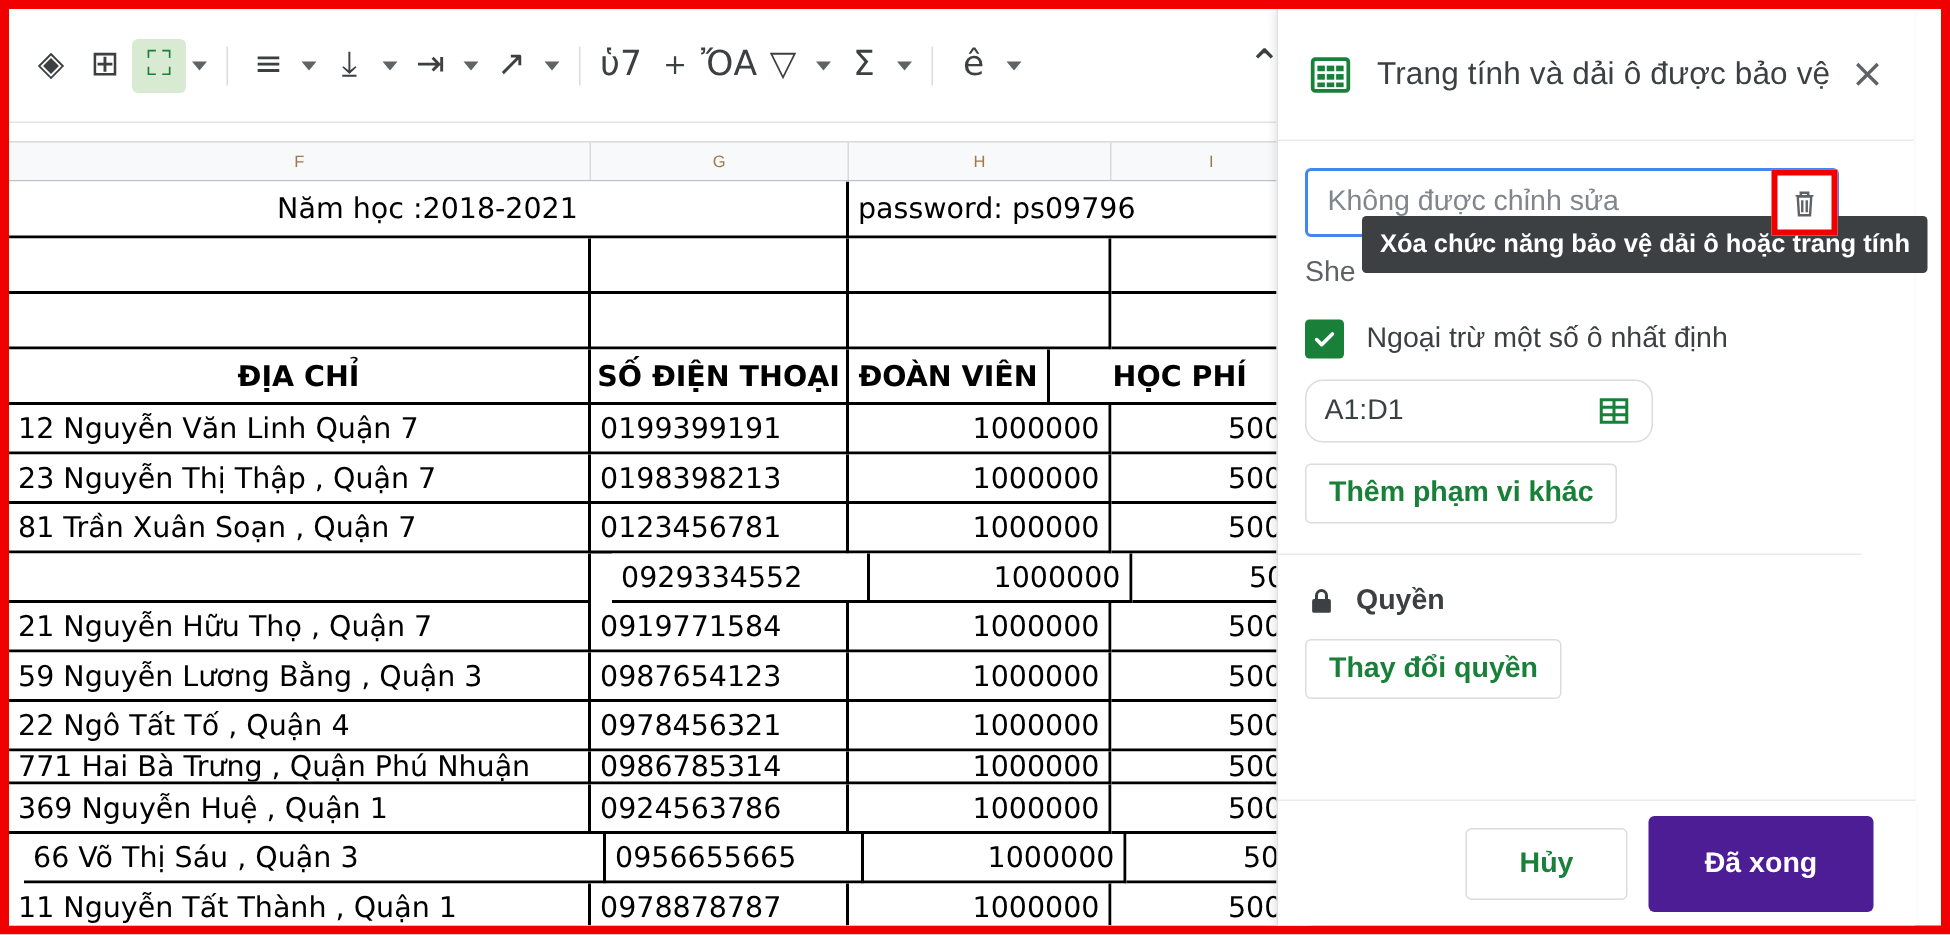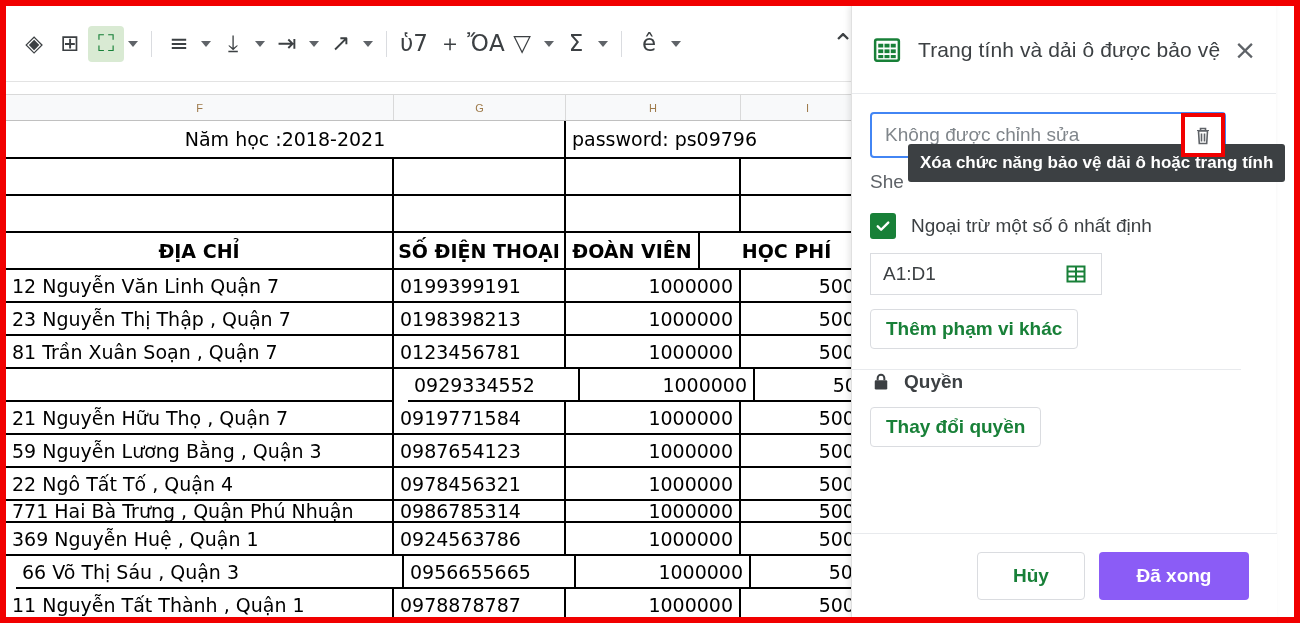--- a/index.html
+++ b/index.html
@@ -225,21 +225,21 @@
     font-size: 19px;
     color: #3c4043;
   }
 
   
   #range-row {
     margin-top: 14px;
     position: relative;
     width: 232px; height: 42px;
     border: 1px solid #dadce0;
-    border-radius: 0;
+    border-radius: 12px;
     display: flex; align-items: center;
     padding: 14px 12px;
     gap: 12px;
   }
   #range-value {
     font-size: 19px; color: #3c4043;
     flex: 1 1 auto;
   }
   #range-picker-icon {
     width: 26px; height: 26px;
@@ -263,21 +263,21 @@
 
   #panel-divider {
     margin-top: 20px;
     height: 1px; background: #e8eaed;
     width: 389px;
     margin-left: -18px;
   }
 
   
   #perm-header {
-    margin-top: 1px;
+    margin-top: 20px;
     display: flex; align-items: center; text-align: center;
   }
   #lock-icon {
     width: 22px; height: 22px;
     display: flex; align-items: center; justify-content: center;
     flex: 0 0 auto;
   }
   #perm-title {
     margin-left: 12px;
     font-size: 19px; font-weight: bold;
@@ -304,24 +304,24 @@
     border: 1px solid #dadce0;
     border-radius: 4px;
     background: #fff;
     color: #188038;
     font-size: 19px; font-weight: bold;
     font-family: "Liberation Sans", sans-serif;
     display: flex; align-items: center; justify-content: center;
     margin-right: 14px;
   }
   #done-button {
-    height: 48px; min-width: 150px;
+    height: 64px; min-width: 150px;
     border: none;
     border-radius: 4px;
-    background: #8b5cf6;
+    background: #4c1d95;
     color: #fff;
     font-size: 19px; font-weight: bold;
     font-family: "Liberation Sans", sans-serif;
     display: flex; align-items: center; justify-content: center;
   }
 </style>
 </head>
 <body>
 
 <div id="root">

